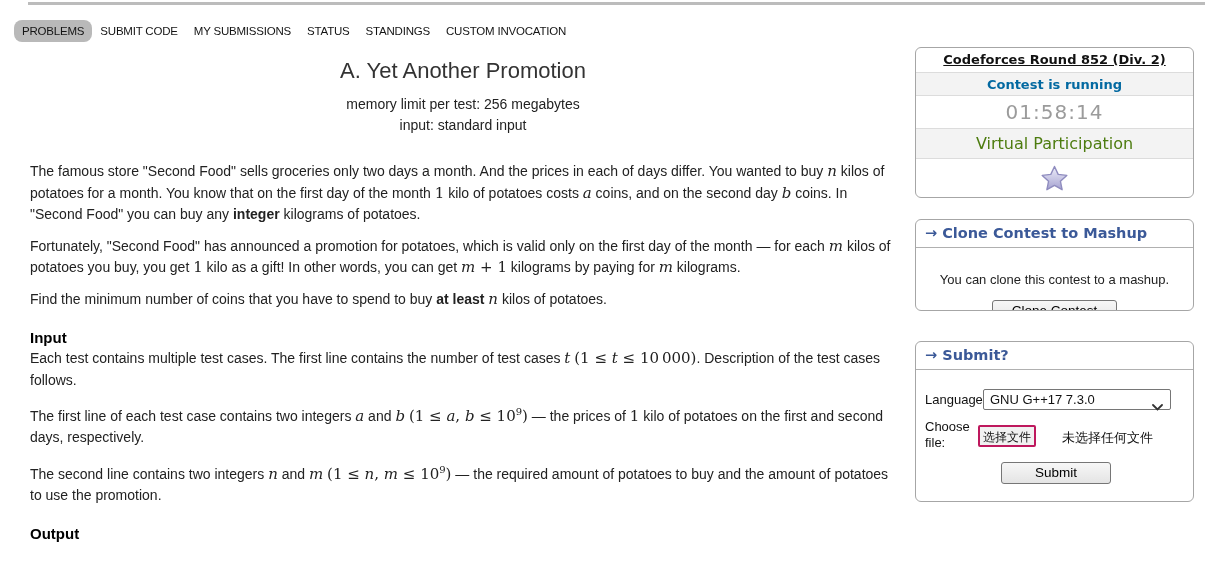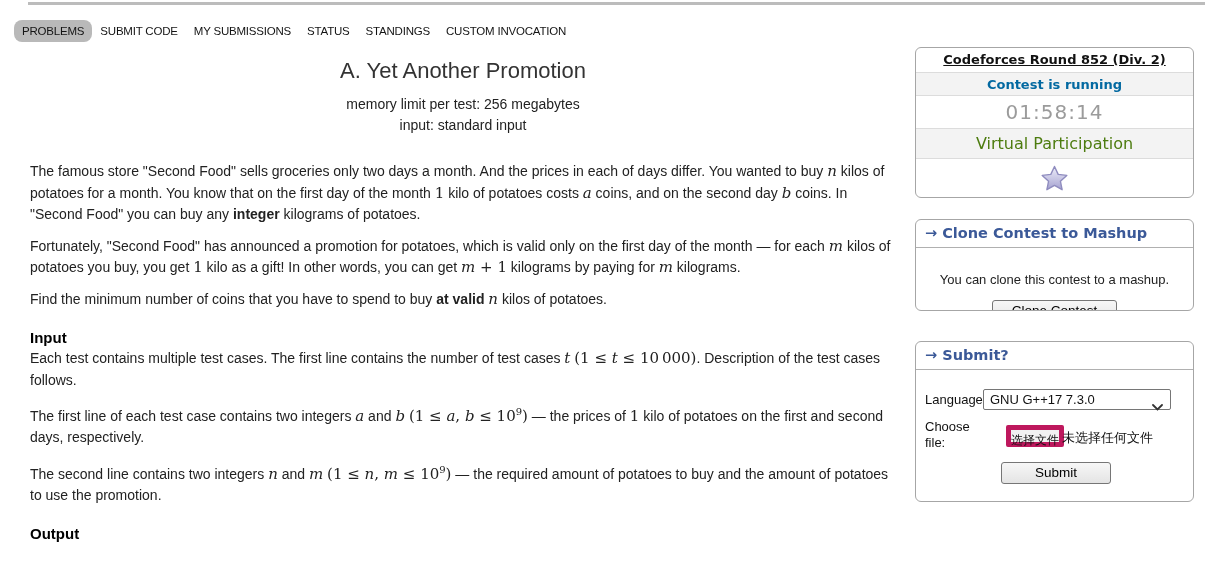--- a/index.html
+++ b/index.html
@@ -56,22 +56,22 @@
   .btn { display:inline-block; font-family:"Liberation Sans",sans-serif; font-size:13.5px; color:#000;
          background:linear-gradient(#f7f7f7,#e4e4e4); border:1px solid #767676; border-radius:3px;
          text-align:center; cursor:pointer; }
   .clone-btn { margin-top:13px; width:125px; height:23px; line-height:19px; }
 
   .form-label { position:absolute; font-size:13px; color:#111; }
   .lang-select { position:absolute; left:67px; top:47px; width:188px; height:21px;
                  border:1px solid #767676; border-radius:2px; background:#fff; cursor:pointer;
                  font-size:13px; color:#111; line-height:19px; padding-left:6px; }
   .lang-caret { position:absolute; right:7px; top:7px; }
-  .file-btn { position:absolute; left:90px; top:83px; width:58px; height:22px; line-height:20px;
-              font-size:12px; background:#f1f1f1; border:5px solid #be185d; border-radius:2px;
+  .file-btn { position:absolute; left:62px; top:83px; width:58px; height:22px; line-height:20px;
+              font-size:12px; background:#f1f1f1; border:2px solid #be185d; border-radius:2px;
               text-align:center; cursor:pointer; color:#111; }
   .file-status { position:absolute; left:146px; top:87px; font-size:13px; color:#111; }
   .submit-btn { position:absolute; left:85px; top:120px; width:110px; height:22px; line-height:20px; }
 </style>
 </head>
 <body>
 
 <div class="top-line"></div>
 
 <div class="nav">
@@ -84,21 +84,21 @@
 </div>
 
 <div id="main">
   <div class="problem-title">A. Yet Another Promotion</div>
   <div class="limit-line">memory limit per test: 256 megabytes</div>
   <div class="limit-line">input: standard input</div>
 
   <div class="statement">
     <p><span class="seg-t">The famous store "Second Food" sells groceries only two days a month. And the prices in each of days differ. You wanted to buy </span><span class="seg-m">n</span><span class="seg-t"> kilos of potatoes for a month. You know that on the first day of the month </span><span class="seg-mn">1</span><span class="seg-t"> kilo of potatoes costs </span><span class="seg-m">a</span><span class="seg-t"> coins, and on the second day </span><span class="seg-m">b</span><span class="seg-t"> coins. In "Second Food" you can buy any </span><span class="seg-b">integer</span><span class="seg-t"> kilograms of potatoes.</span></p>
     <p><span class="seg-t">Fortunately, "Second Food" has announced a promotion for potatoes, which is valid only on the first day of the month — for each </span><span class="seg-m">m</span><span class="seg-t"> kilos of potatoes you buy, you get </span><span class="seg-mn">1</span><span class="seg-t"> kilo as a gift! In other words, you can get </span><span class="seg-m">m</span><span class="seg-mn"> + 1</span><span class="seg-t"> kilograms by paying for </span><span class="seg-m">m</span><span class="seg-t"> kilograms.</span></p>
-    <p><span class="seg-t">Find the minimum number of coins that you have to spend to buy </span><span class="seg-b">at valid</span><span class="seg-t"> </span><span class="seg-m">n</span><span class="seg-t"> kilos of potatoes.</span></p>
+    <p><span class="seg-t">Find the minimum number of coins that you have to spend to buy </span><span class="seg-b">at least</span><span class="seg-t"> </span><span class="seg-m">n</span><span class="seg-t"> kilos of potatoes.</span></p>
 
     <div class="section-title">Input</div>
     <p><span class="seg-t">Each test contains multiple test cases. The first line contains the number of test cases </span><span class="seg-m">t</span><span class="seg-t"> </span><span class="seg-mn">(1 ≤ </span><span class="seg-m">t</span><span class="seg-mn"> ≤ 10 000)</span><span class="seg-t">. Description of the test cases follows.</span></p>
     <p><span class="seg-t">The first line of each test case contains two integers </span><span class="seg-m">a</span><span class="seg-t"> and </span><span class="seg-m">b</span><span class="seg-t"> </span><span class="seg-mn">(1 ≤ </span><span class="seg-m">a</span><span class="seg-mn">, </span><span class="seg-m">b</span><span class="seg-mn"> ≤ 10</span><sup class="seg-mn seg-sup">9</sup><span class="seg-mn">)</span><span class="seg-t"> — the prices of </span><span class="seg-mn">1</span><span class="seg-t"> kilo of potatoes on the first and second days, respectively.</span></p>
     <p><span class="seg-t">The second line contains two integers </span><span class="seg-m">n</span><span class="seg-t"> and </span><span class="seg-m">m</span><span class="seg-t"> </span><span class="seg-mn">(1 ≤ </span><span class="seg-m">n</span><span class="seg-mn">, </span><span class="seg-m">m</span><span class="seg-mn"> ≤ 10</span><sup class="seg-mn seg-sup">9</sup><span class="seg-mn">)</span><span class="seg-t"> — the required amount of potatoes to buy and the amount of potatoes to use the promotion.</span></p>
 
     <div class="section-title">Output</div>
 
   </div>
 </div>

